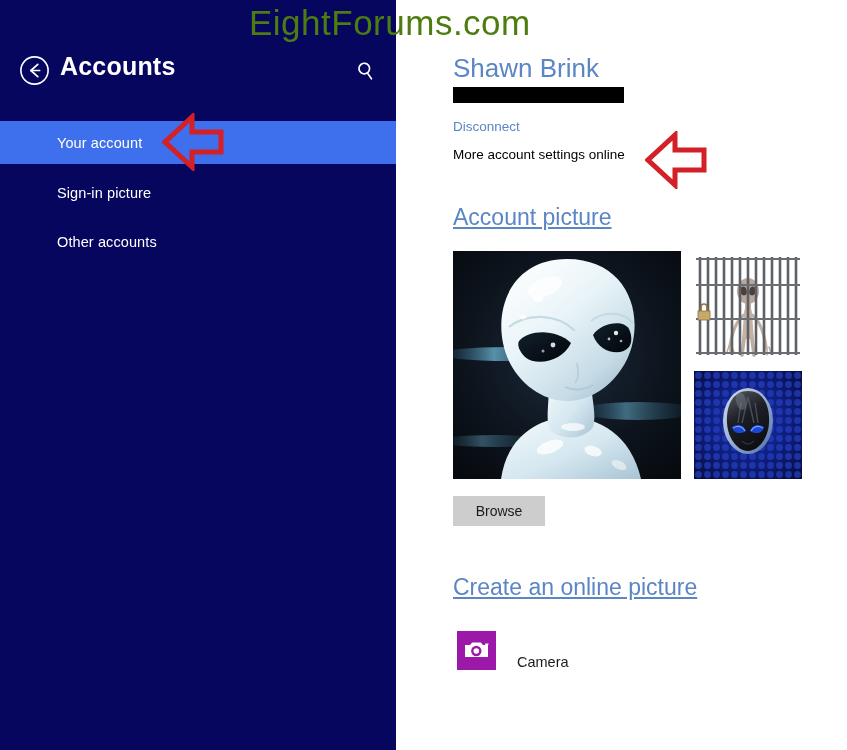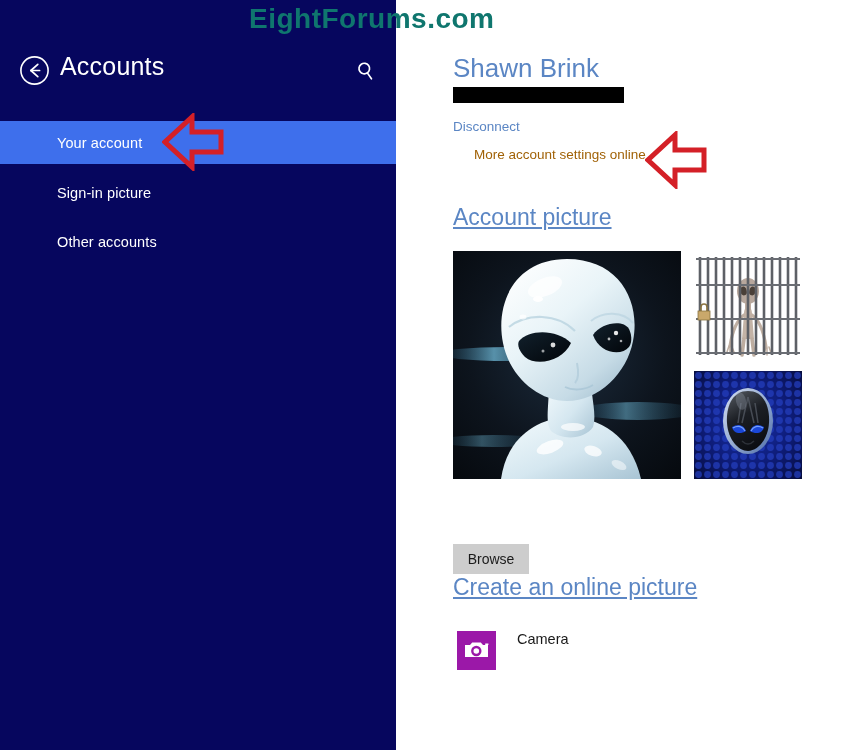--- a/index.html
+++ b/index.html
@@ -26,21 +26,21 @@
   #back-button {
     position: absolute;
     left: 19px; top: 55px;
     width: 31px; height: 31px;
     cursor: pointer;
   }
   #page-title {
     position: absolute;
     left: 60px; top: 52px;
     font-size: 25px;
-    font-weight: 400;
+    font-weight: 700;
     color: #ffffff;
     letter-spacing: 0.2px;
     white-space: nowrap;
   }
   #search-button {
     position: absolute;
     left: 353px; top: 58px;
     width: 26px; height: 26px;
     cursor: pointer;
   }
@@ -90,24 +90,23 @@
     font-size: 13.5px;
     color: #5b86c4;
     cursor: pointer;
     white-space: nowrap;
     margin-top: 12px;
   }
   #more-settings-link {
     position: absolute;
     left: 57px; top: 147px;
     font-size: 13.5px;
-    color: #a16207;
-    cursor: pointer;
-    white-space: nowrap;
-    margin-left: 21px;
+    color: #000000;
+    cursor: pointer;
+    white-space: nowrap;
   }
   .section-heading {
     position: absolute;
     left: 57px;
     font-size: 23px;
     font-weight: 300;
     color: #5b86c4;
     white-space: nowrap;
     text-decoration: underline;
   }
@@ -135,36 +134,35 @@
     position: absolute;
     left: 298px; top: 371px;
     width: 108px; height: 108px;
     overflow: hidden;
     cursor: pointer;
     background: #030827;
   }
   #browse-button {
     position: absolute;
     left: 57px; top: 496px;
-    width: 76px; height: 30px;
+    width: 92px; height: 30px;
     background: #cdcdcd;
     border: none;
     color: #1a1a1a;
     font-size: 14px;
     font-family: "Liberation Sans", sans-serif;
     cursor: pointer;
-    margin-top: 48px;
   }
 
   
   .create-item {
     position: absolute;
     left: 61px;
     display: flex;
-    align-items: flex-start;
+    align-items: flex-end;
     cursor: pointer;
   }
   #create-item-camera { top: 631px; }
   #create-item-people { top: 690px; }
   .create-tile {
     width: 39px; height: 39px;
     display: flex; align-items: center; justify-content: center;
     flex: 0 0 auto;
   }
   .tile-camera { background: #9b18a8; }
@@ -180,23 +178,23 @@
     position: absolute;
     pointer-events: none;
   }
   #arrow-your-account { left: 162px; top: 113px; width: 62px; height: 58px; }
   #arrow-more-settings { left: 645px; top: 131px; width: 62px; height: 58px; }
 
   
   #watermark {
     position: absolute;
     left: 249px; top: 3px;
-    font-size: 28px;
-    font-weight: bold;
-    color: #0f766e;
+    font-size: 35px;
+    font-weight: normal;
+    color: #4d7c0f;
     letter-spacing: 0.5px;
     white-space: nowrap;
     pointer-events: none;
   }
 </style>
 </head>
 <body>
 
 <div id="root">
 

